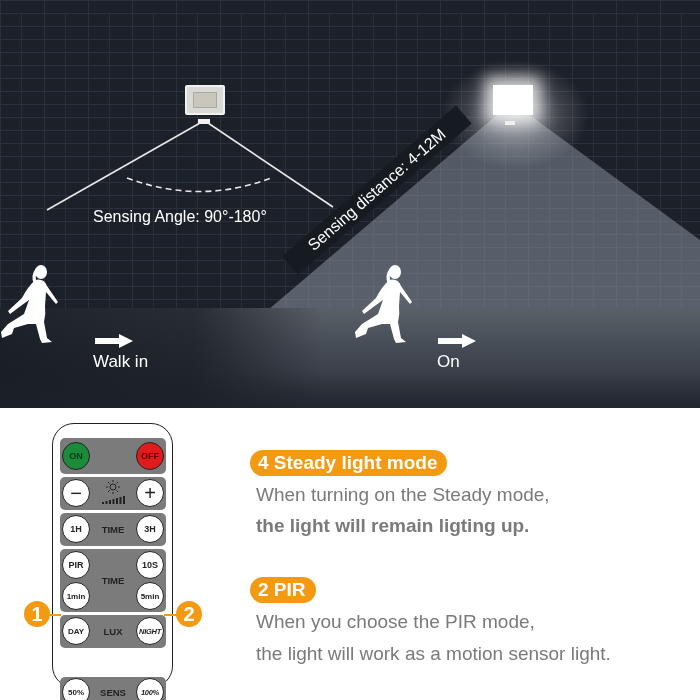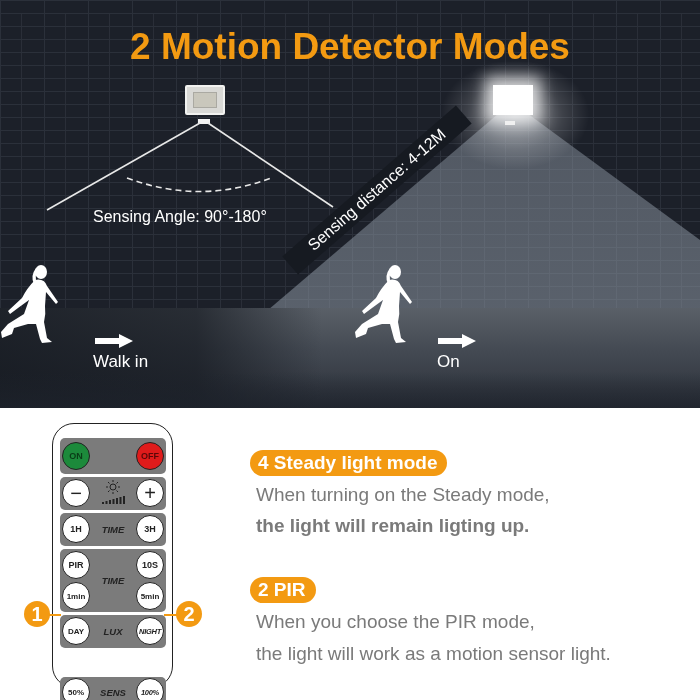--- a/index.html
+++ b/index.html
@@ -117,21 +117,21 @@
     border: 1.5px solid #222; background: #fff;
     display: flex; align-items: center; justify-content: center;
     font-size: 9px; font-weight: bold; color: #222;
   }
   .btn.small-text { font-size: 8px; }
   .btn.tiny-text { font-size: 7.5px; letter-spacing: -0.3px; font-style: italic; }
   .btn.on { background: #1c8a3b; color: #0a3d17; }
   .btn.off { background: #e01b1b; color: #5b0808; }
   .btn.sym { font-size: 20px; font-weight: normal; }
   .panel-label {
-    position: absolute; font-size: 9.5px; font-weight: bold; color: #222; text-align: center; font-style: italic;
+    position: absolute; font-size: 9.5px; font-weight: bold; color: #222; text-align: center;
   }
 
   .callout {
     position: absolute; width: 26px; height: 26px; border-radius: 50%;
     background: #f39a12; color: #fff; font-weight: bold; font-size: 20px;
     display: flex; align-items: center; justify-content: center;
   }
   .callout-line { position: absolute; height: 2px; background: #f39a12; }
 
   
@@ -148,21 +148,20 @@
 
 <div class="scene">
   <div class="wall"></div>
   <div class="wall-offset"></div>
   <div class="cone"></div>
   <div class="cone-glow"></div>
   <div class="floor"></div>
   <div class="floor-shadow"></div>
   <div class="floor-bottom"></div>
 
-  <div class="title">2 Motion Detector Modes</div>
 
   <div class="lamp-off">
       <div class="lens"></div>
     </div>
   <div class="lamp-off-sensor"></div>
 
   <div class="lamp-on"></div>
   <div class="lamp-on-sensor"></div>
 
   <svg class="angle-svg" viewBox="0 0 700 408">

